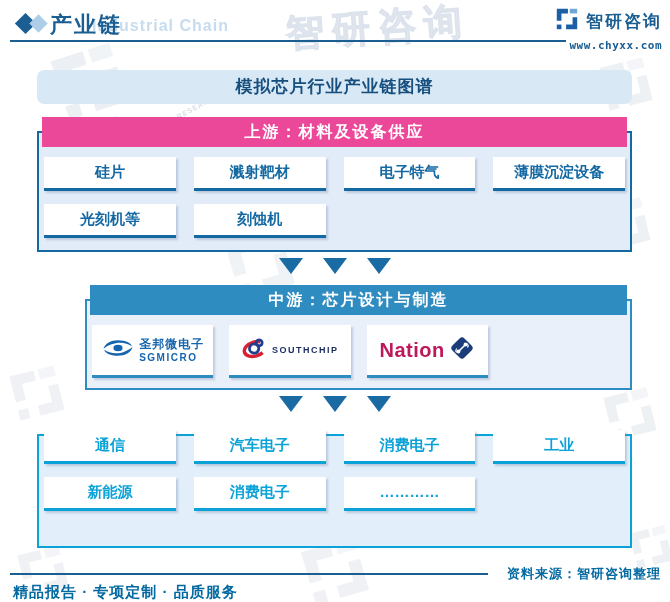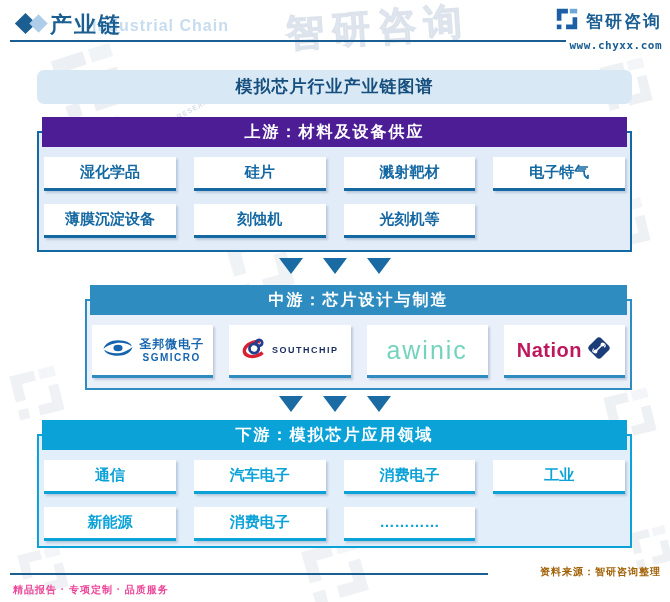--- a/index.html
+++ b/index.html
@@ -52,50 +52,50 @@
   }
   .grid4 { display:grid; grid-template-columns:repeat(4,1fr); gap:13px 18px; padding:0 5px; margin-top:-6px; }
   .item {
     background:#fff; height:34px; line-height:30px; text-align:center;
     font-size:15px; font-weight:bold; border-bottom:3px solid;
     box-shadow:2px 2px 2px rgba(110,135,170,.35);
   }
   
   .band-up   { top:131px; height:121px; }
   .band-up .band-box { border-color:#1569a3; background:#e2ecf8; }
-  .band-up .band-header { background:#4c1d95; }
+  .band-up .band-header { background:#ec4899; }
   .band-up .item { color:#1569a3; border-bottom-color:#1569a3; }
   .band-mid  { top:299px; height:91px;padding-left:48px; }
   .band-mid .band-box { border-color:#2f8cc0; background:#eaf0fa; }
   .band-mid .band-header { background:#2f8cc0; }
   .band-down { top:434px; height:114px; }
   .band-down .band-box { border-color:#0ba2d8; background:#e2eef9; }
   .band-down .band-header { background:#0ba2d8; }
   .band-down .item { color:#0ba2d8; border-bottom-color:#0ba2d8; }
   
-  .logo-grid { display:grid; grid-template-columns:repeat(4,1fr); gap:16px; padding:0 5px; margin-top:-6px;text-align:center; }
+  .logo-grid { display:grid; grid-template-columns:repeat(4,1fr); gap:16px; padding:0 5px; margin-top:-6px; }
   .logo-box {
     background:#fff; height:53px; border-bottom:3px solid #2f8cc0;
     box-shadow:2px 2px 2px rgba(110,135,170,.35);
     display:flex; align-items:center; justify-content:center; gap:4px;
   }
   .logo-col { flex-direction:row; gap:1px; }
   .sg-cn { font-size:12px; font-weight:bold; color:#1565ae; letter-spacing:1px; line-height:13px; }
   .sg-en { font-size:10px; font-weight:bold; color:#1565ae; letter-spacing:1.5px; line-height:11px; }
   .sc-text { font-size:9px; font-weight:bold; color:#1a2b5e; letter-spacing:1.5px; }
   .aw-text { font-size:25px; color:#74d3be; letter-spacing:2px; font-weight:500; }
   .nation-text { font-size:20px; font-weight:bold; color:#be185d; letter-spacing:.5px; }
   
   .arrows { position:absolute; left:0; width:670px; display:flex; justify-content:center; gap:20px; z-index:3; }
   .arrows-1 { top:258px; } .arrows-2 { top:396px; }
   .tri { width:0; height:0; border-left:12px solid transparent; border-right:12px solid transparent; border-top:16px solid #1a6aa4; }
   
   .footline { position:absolute; left:10px; top:573px; width:478px; height:2px; background:#1a5e92; z-index:3; }
-  .source { position:absolute; right:9px; top:565px; font-size:10px; font-weight:bold; color:#a16207; z-index:3; letter-spacing:1px; }
-  .tagline { position:absolute; left:13px; top:583px; font-size:10px; font-weight:bold; color:#ec4899; z-index:3; letter-spacing:1px; }
+  .source { position:absolute; right:9px; top:565px; font-size:13px; font-weight:bold; color:#0369a1; z-index:3; letter-spacing:1px; }
+  .tagline { position:absolute; left:13px; top:583px; font-size:15px; font-weight:bold; color:#0369a1; z-index:3; letter-spacing:1px; }
 </style>
 </head>
 <body>
 
 <div class="page">
 
   <div class="wm-outline">智研咨询</div>
   <div class="wm-en">Industrial Chain</div>
 
   <div class="wm" style="left:52px; top:42px; transform:rotate(-18deg);">
@@ -195,27 +195,26 @@
       <div class="brand-url">www.chyxx.com</div>
     </div>
   </div>
 
   <div class="chart-title">模拟芯片行业产业链图谱</div>
 
   <div class="band band-up">
     <div class="band-box">
       <div class="band-header">上游：材料及设备供应</div>
       <div class="grid4">
-        <div class="item">湿化学品</div>
         <div class="item">硅片</div>
         <div class="item">溅射靶材</div>
         <div class="item">电子特气</div>
         <div class="item">薄膜沉淀设备</div>
+        <div class="item">光刻机等</div>
         <div class="item">刻蚀机</div>
-        <div class="item">光刻机等</div>
       </div>
     </div>
   </div>
 
   <div class="arrows arrows-1">
     <span class="tri"></span>
     <span class="tri"></span>
     <span class="tri"></span>
   </div>
 
@@ -240,23 +239,20 @@
           <span>
             <svg width="30" height="24" viewBox="0 0 30 24">
               <ellipse cx="14" cy="13" rx="11" ry="7" fill="none" stroke="#d92032" stroke-width="3.4" stroke-dasharray="42 16" stroke-dashoffset="-8" transform="rotate(-18 14 13)"></ellipse>
               <g fill="none" stroke="#203f8f" stroke-width="2.8" transform="rotate(18 15 10)">
                 <circle cx="17" cy="6" r="3"></circle>
                 <circle cx="14" cy="13" r="4.6"></circle>
               </g>
             </svg>
           </span>
           <span class="sc-text">SOUTHCHIP</span>
-        </div>
-        <div class="logo-box">
-          <span class="aw-text">awinic</span>
         </div>
         <div class="logo-box">
           <span class="nation-text">Nation</span>
           <span>
             <svg width="26" height="26" viewBox="0 0 26 26">
               <g transform="rotate(45 13 13)">
                   <rect x="4.5" y="4.5" width="17" height="17" rx="3.5" fill="#1c3d7a"></rect>
                 </g>
               <path d="M9.5 16.5 L16.5 9.5" stroke="#fff" stroke-width="1.6"></path>
               <circle cx="9.5" cy="16.5" r="1.9" fill="#fff"></circle>
@@ -271,21 +267,20 @@
   </div>
 
   <div class="arrows arrows-2">
     <span class="tri"></span>
     <span class="tri"></span>
     <span class="tri"></span>
   </div>
 
   <div class="band band-down">
     <div class="band-box">
-      <div class="band-header">下游：模拟芯片应用领域</div>
       <div class="grid4">
         <div class="item">通信</div>
         <div class="item">汽车电子</div>
         <div class="item">消费电子</div>
         <div class="item">工业</div>
         <div class="item">新能源</div>
         <div class="item">消费电子</div>
         <div class="item">…………</div>
       </div>
     </div>

